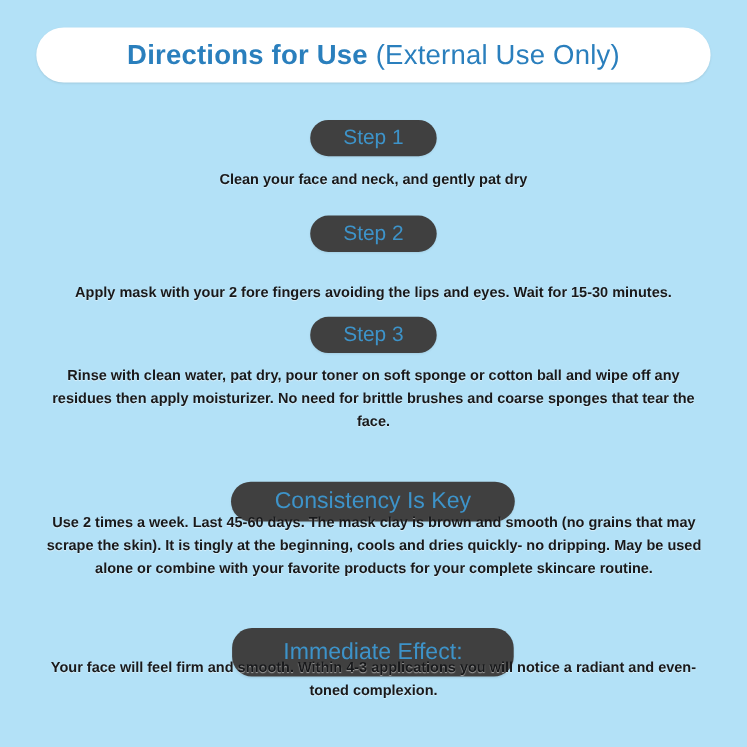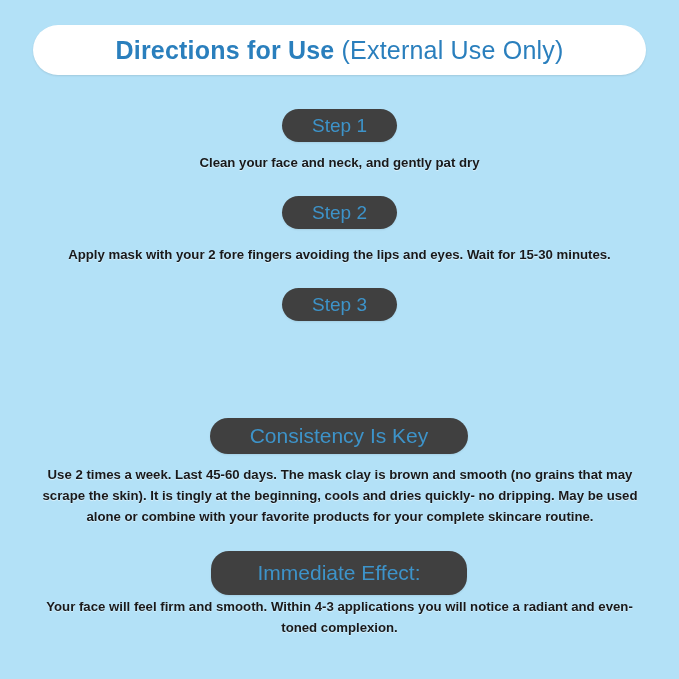--- a/index.html
+++ b/index.html
@@ -58,20 +58,21 @@
     justify-content: center;
     box-shadow: 0 1px 2px rgba(0,0,0,0.08);
     color: #3d93c9;
     white-space: nowrap;
   }
   .step-pill.small {
     font-size: 19px;
   }
   .step-pill.wide {
     font-size: 21px;
+    margin-top: 20px;
   }
 
   
   .body-text {
     position: absolute;
     text-align: center;
     font-size: 13.2px;
     font-weight: bold;
     color: #18191b;
     line-height: 21px;
@@ -90,25 +91,26 @@
   </div>
 
   <div class="step-pill small" style="left:282px; top:109px; width:115px; height:33px;">
     <span>Step 1</span>
   </div>
   <div class="body-text" style="left:40px; top:152px; width:599px;">Clean your face and neck, and gently pat dry</div>
 
   <div class="step-pill small" style="left:282px; top:196px; width:115px; height:33px;">
     <span>Step 2</span>
   </div>
-  <div class="body-text" style="left:20px; top:244px; width:639px;">Apply mask with your 2 fore fingers avoiding the lips and eyes. Wait for 15-30 minutes.</div>
+  <div class="body-text" style="left:20px; top:255px; width:639px;">Apply mask with your 2 fore fingers avoiding the lips and eyes. Wait for 15-30 minutes.</div>
 
   <div class="step-pill small" style="left:282px; top:288px; width:115px; height:33px;justify-content:center;">
     <span>Step 3</span>
   </div>
+  <div class="body-text" style="left:33px; top:330px; width:613px;">Rinse with clean water, pat dry, pour toner on soft sponge or cotton ball and wipe off any residues then apply moisturizer. No need for brittle brushes and coarse sponges that tear the face.</div>
 
   <div class="step-pill wide" style="left:210px; top:418px; width:258px; height:36px;">
     <span>Consistency Is Key</span>
   </div>
   <div class="body-text" style="left:26px; top:464px; width:628px;">Use 2 times a week. Last 45-60 days. The mask clay is brown and smooth (no grains that may scrape the skin). It is tingly at the beginning, cools and dries quickly- no dripping. May be used alone or combine with your favorite products for your complete skincare routine.</div>
 
   <div class="step-pill wide" style="left:211px; top:551px; width:256px; height:44px;">
     <span>Immediate Effect:</span>
   </div>
   <div class="body-text" style="left:40px; top:596px; width:599px;">Your face will feel firm and smooth. Within 4-3 applications you will notice a radiant and even-toned complexion.</div>

